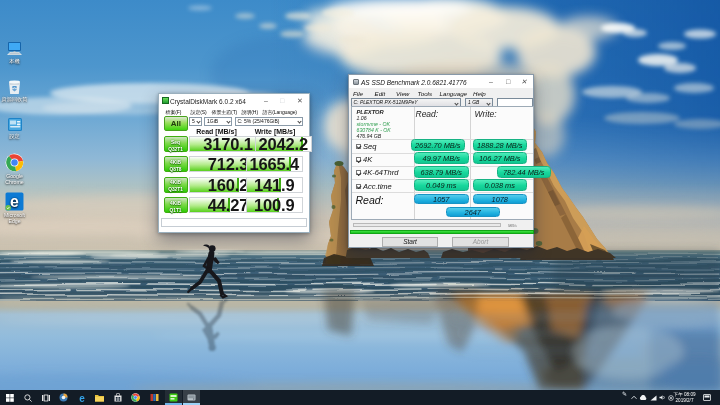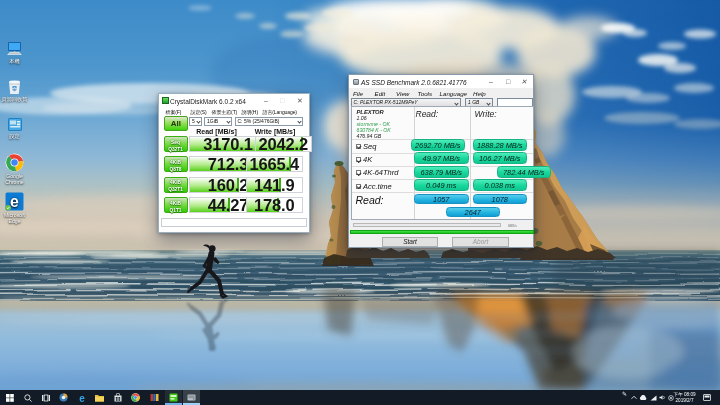--- a/index.html
+++ b/index.html
@@ -434,21 +434,21 @@
         <div class="val">141.9</div>
       </div>
 
  <div class="gbtn" style="left:4.5px;top:103px;">4KiB<br>Q1T1</div>
  <div class="cell" style="left:30px;top:103px;">
         <div class="bar" style="width:52%;"></div>
         <div class="val">44.27</div>
       </div>
  <div class="cell" style="left:87px;top:103px;width:56.5px;">
         <div class="bar" style="width:59%;"></div>
-        <div class="val">178.0</div>
+        <div class="val">100.9</div>
       </div>
 
  <div class="sbar"></div>
 </div>
 
 <div id="asd" class="win">
  <div class="tbar"></div>
  <div class="ticon"></div>
       <div class="ttl">AS SSD Benchmark 2.0.6821.41776</div>
  <div class="capbtn" style="left:137px;top:1px;">–</div>

